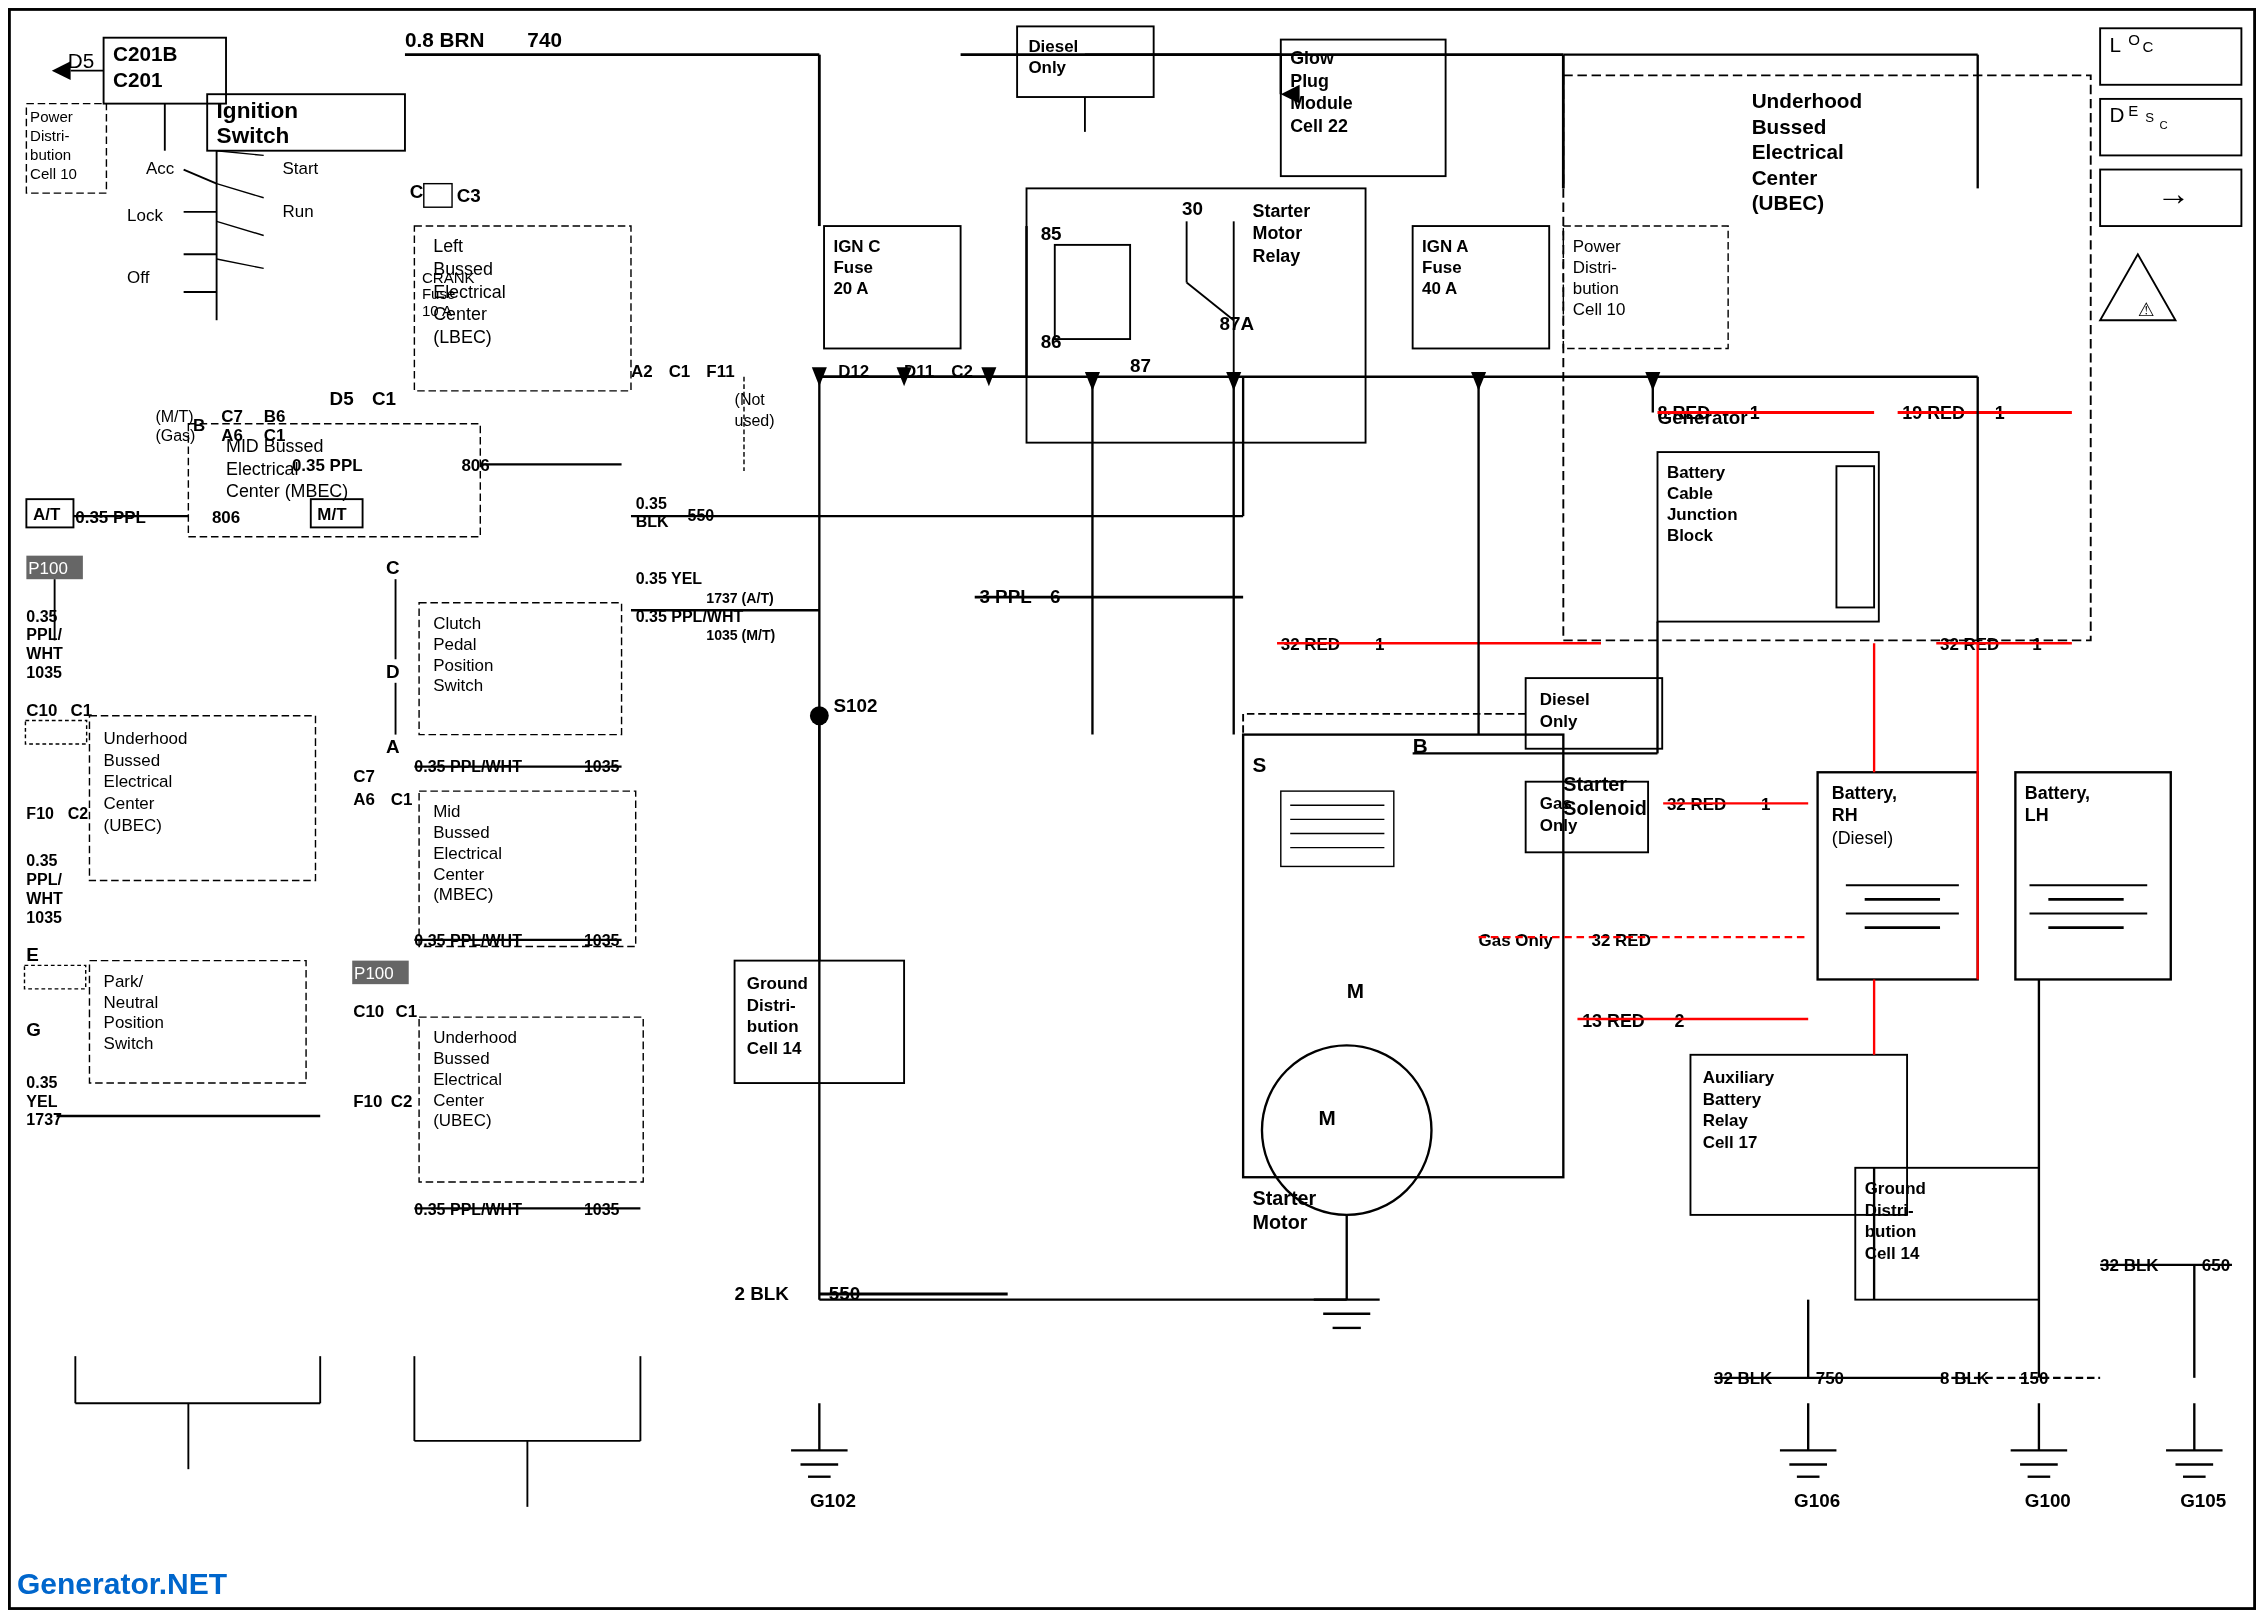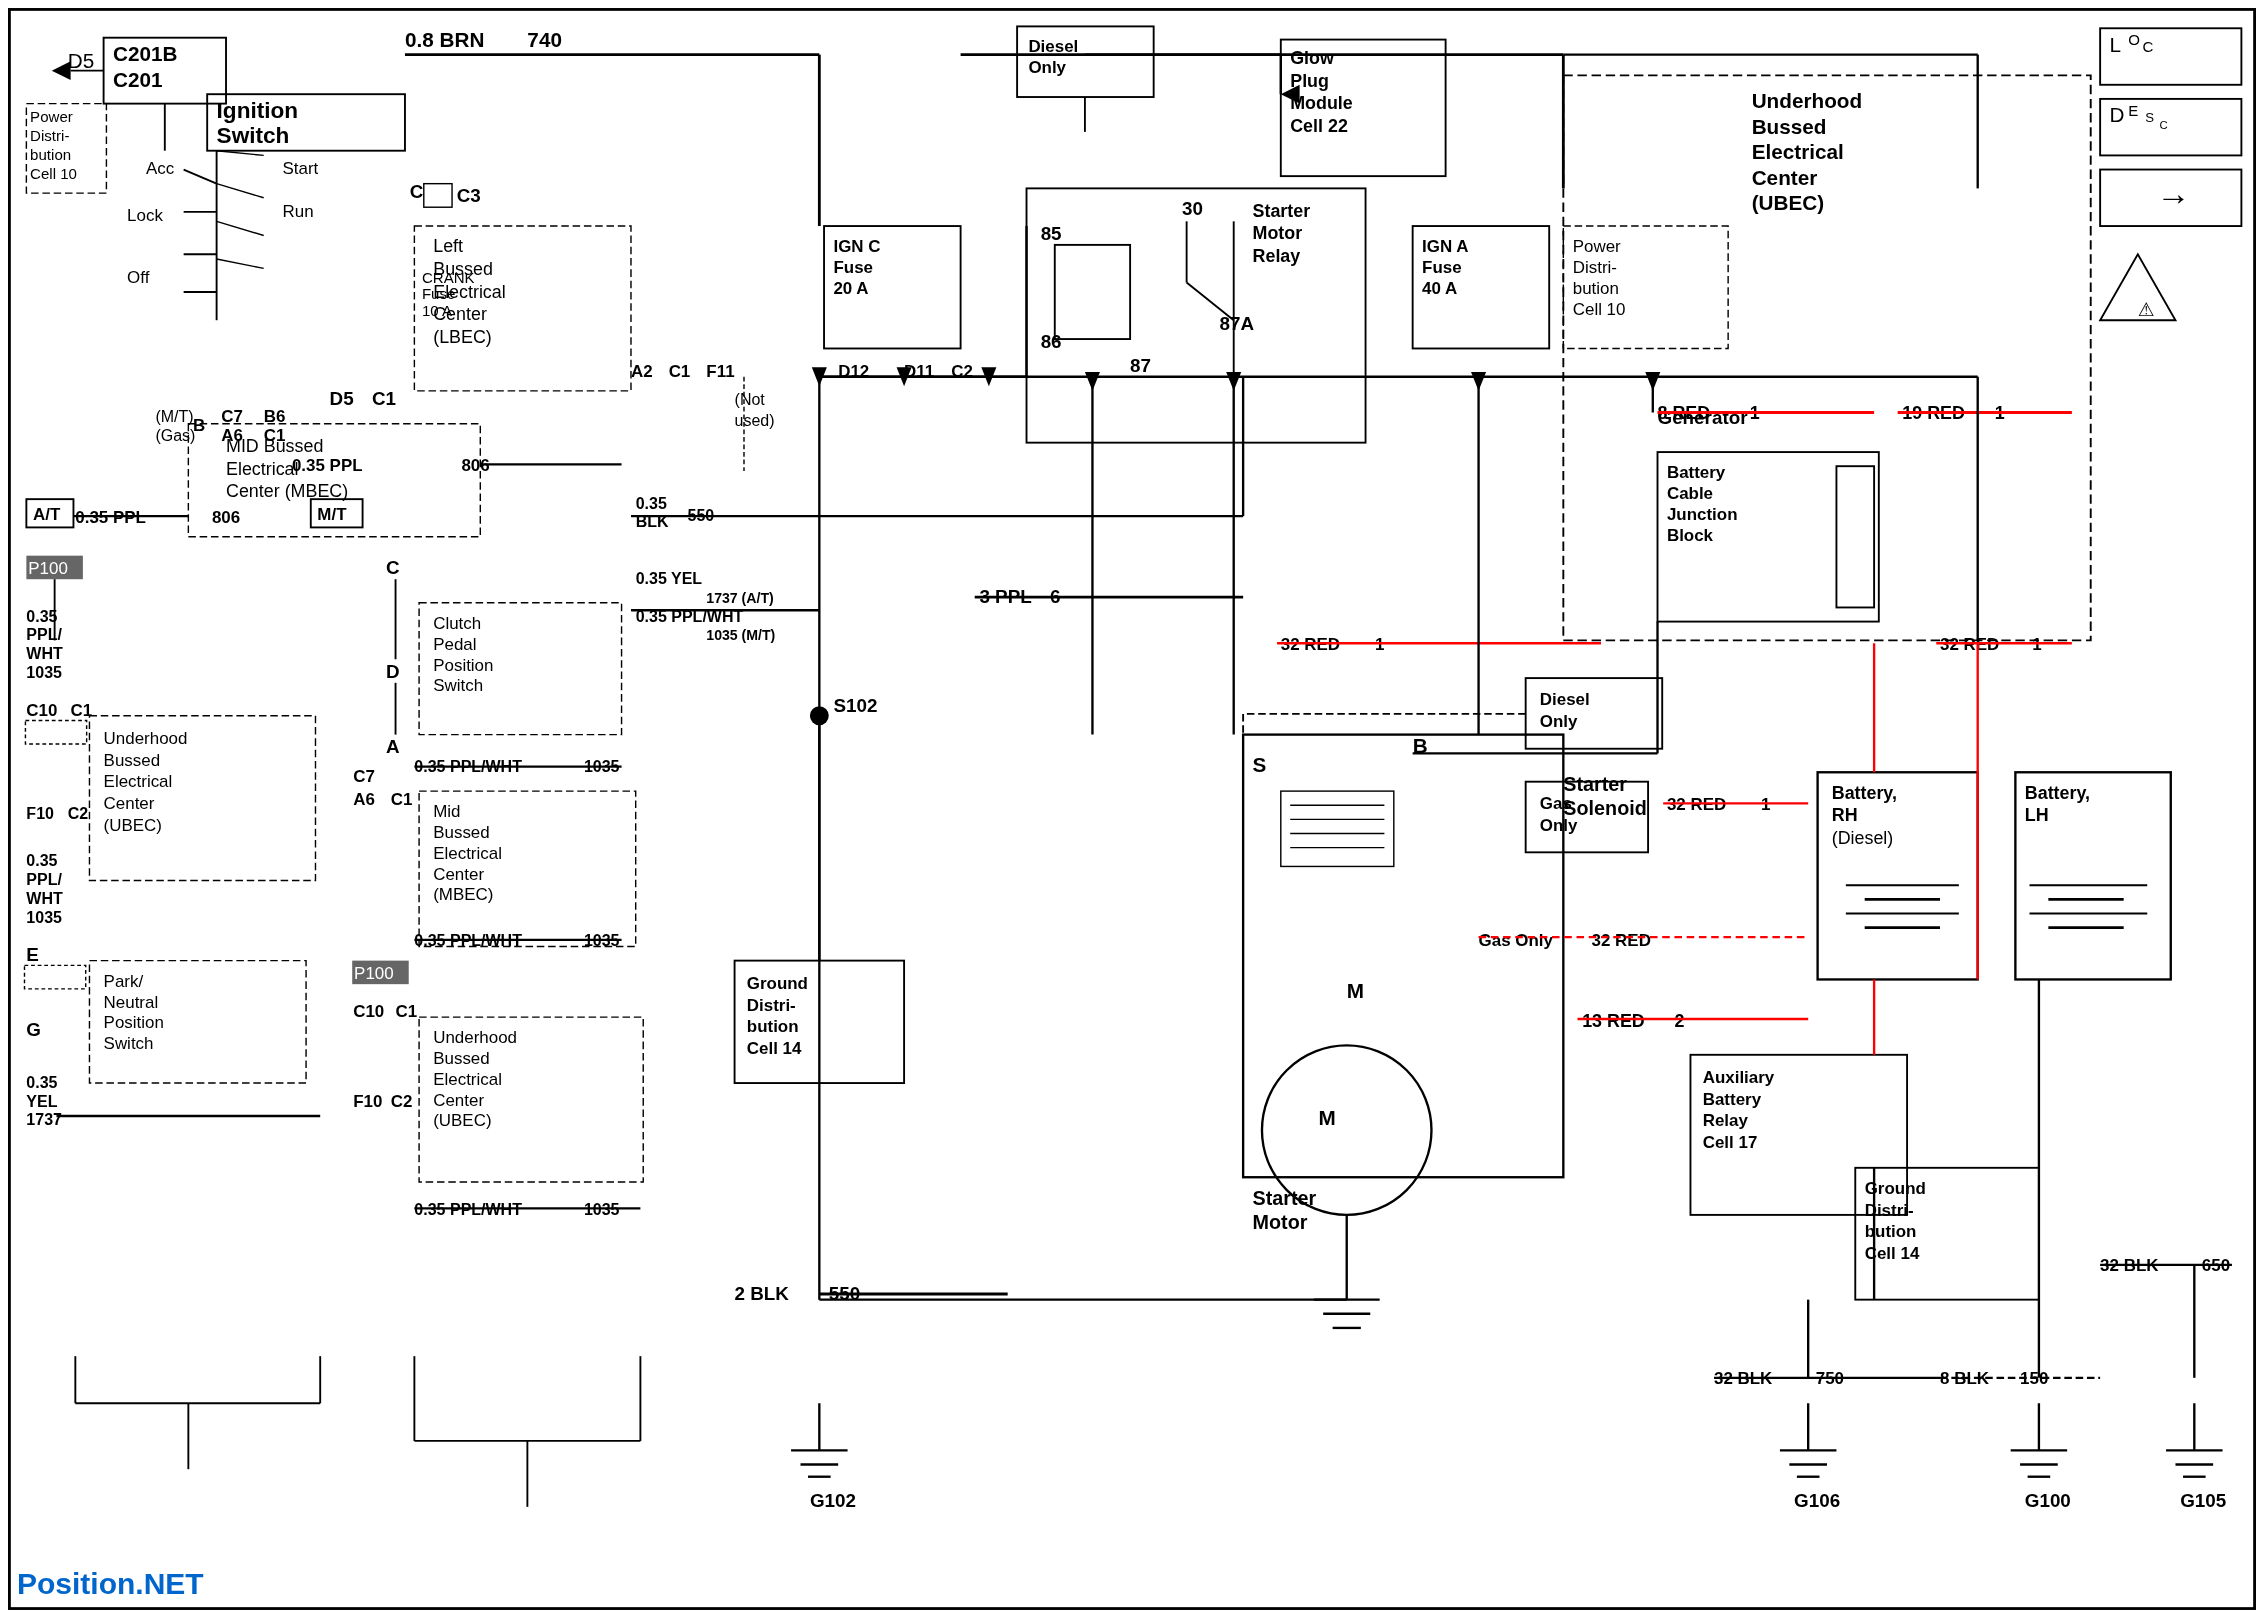--- a/index.html
+++ b/index.html
@@ -535,15 +535,15 @@
     <line x1="1620" y1="758" x2="1320" y2="758" stroke="#000" stroke-width="2" stroke-dasharray="8,4"></line>
     <line x1="1320" y1="758" x2="1320" y2="780" stroke="#000" stroke-width="2" stroke-dasharray="8,4"></line>
 
     <line x1="870" y1="760" x2="870" y2="1020" stroke="#000" stroke-width="2.5"></line>
 
     <line x1="870" y1="548" x2="1320" y2="548" stroke="#000" stroke-width="2.5"></line>
     <line x1="1320" y1="548" x2="1320" y2="400" stroke="#000" stroke-width="2.5"></line>
 
   </svg>
 
-  <div class="watermark">Position.NET</div>
+  <div class="watermark">Generator.NET</div>
 </div>
 
 
 </body></html>

